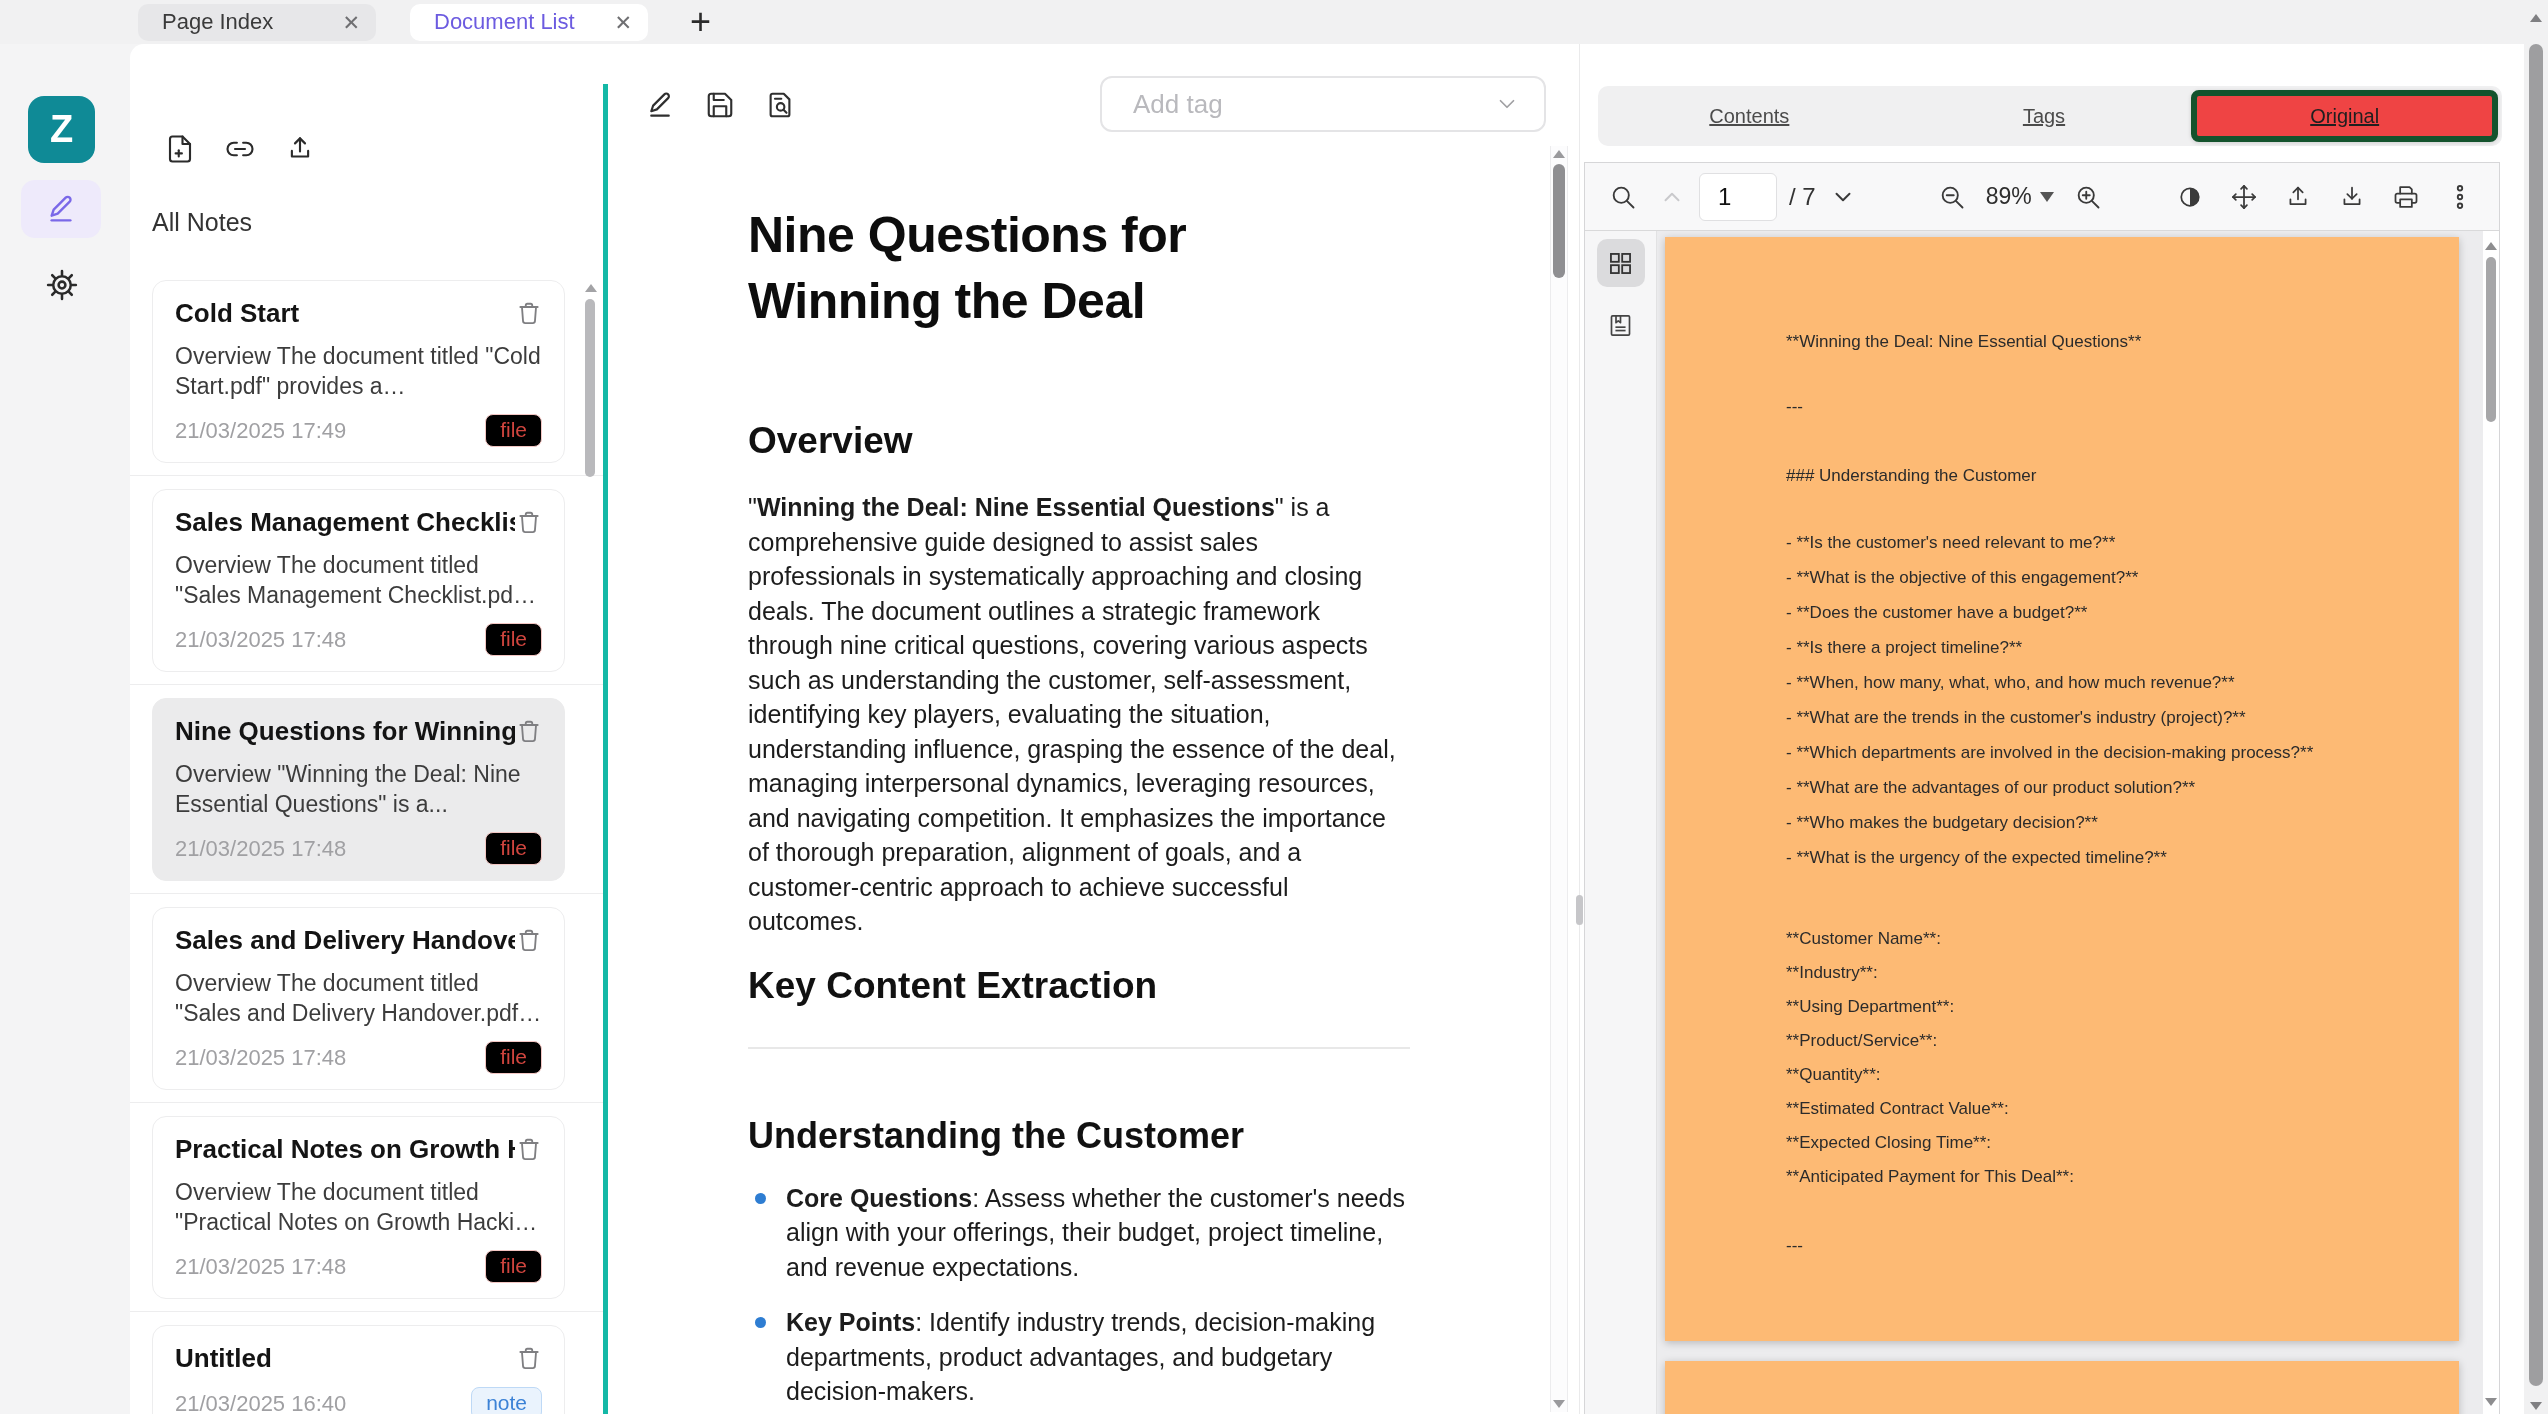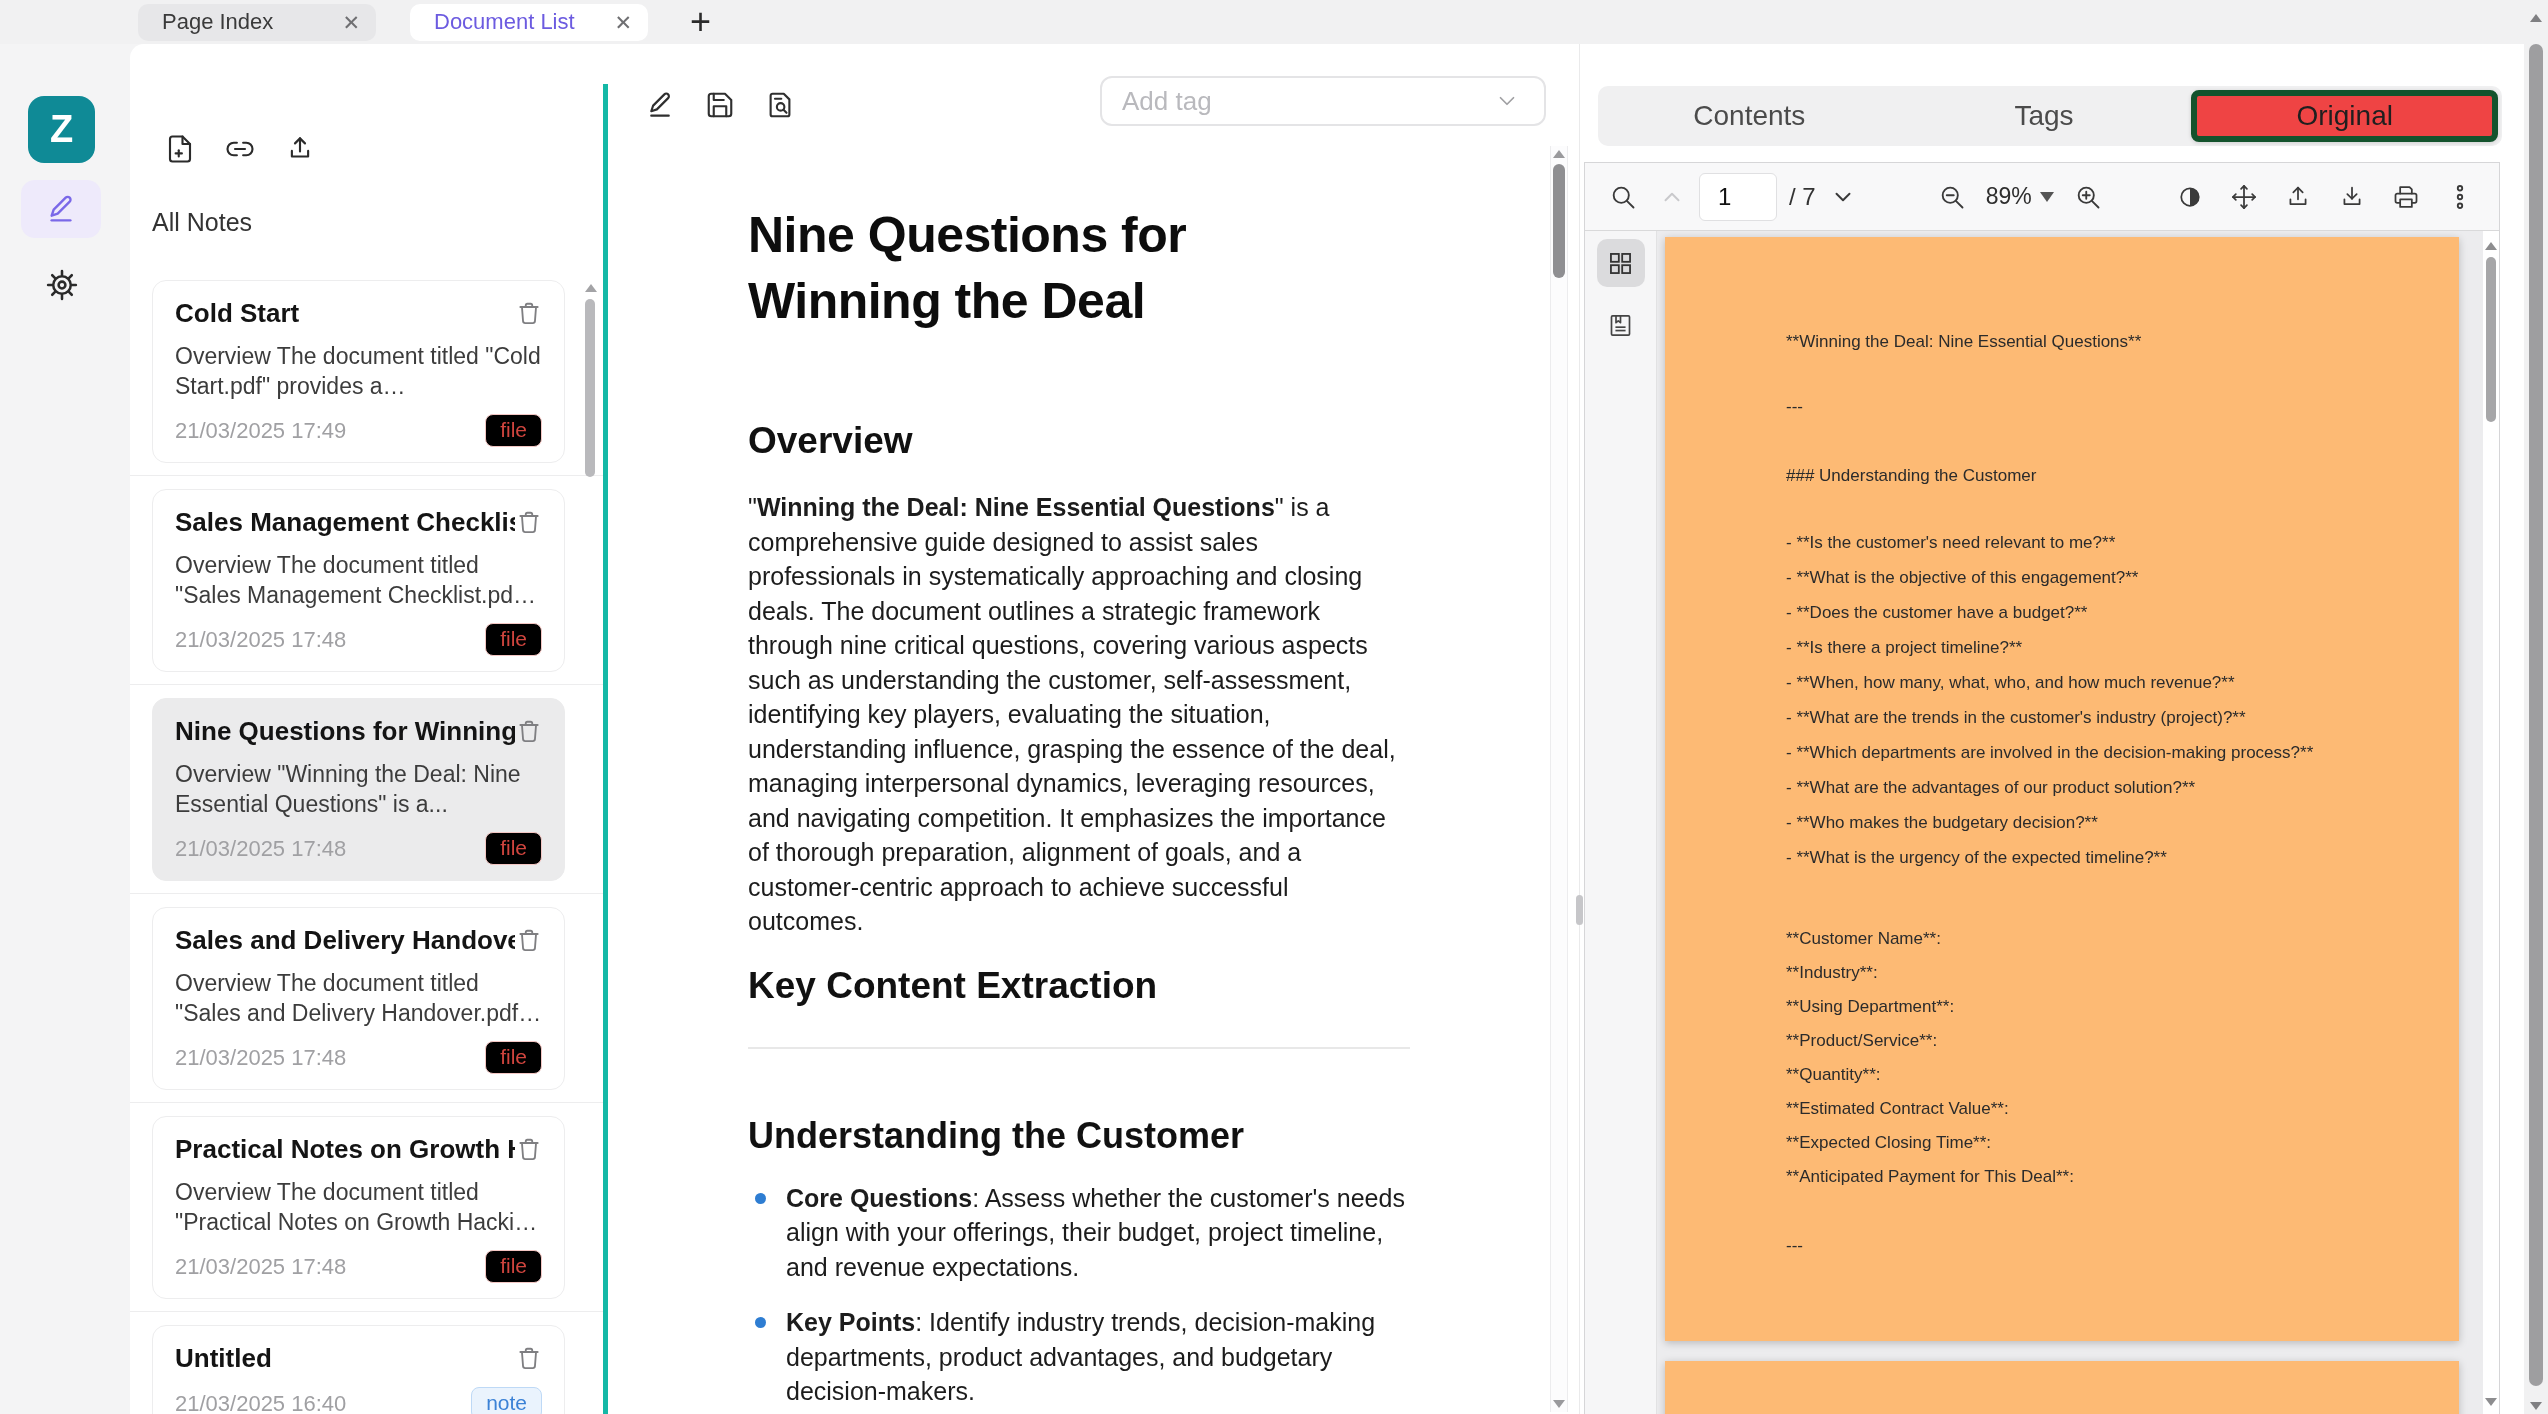--- a/index.html
+++ b/index.html
@@ -43,21 +43,21 @@
   .badge[data-type="file"] { color:#d0453e; background:#000000; border-color:#f3c6c3; }
   .badge[data-type="note"] { color:#3c82d6; background:#eaf3fd; border-color:#bed9f6; }
   .np-scroll { position:absolute; top:200px; right:6px; width:12px; }
   .tri-up { width:0; height:0; border-left:6px solid transparent; border-right:6px solid transparent; border-bottom:8px solid #a3a3a6; }
   .tri-down { width:0; height:0; border-left:6px solid transparent; border-right:6px solid transparent; border-top:8px solid #a3a3a6; }
   .np-thumb { margin-top:7px; width:10px; height:178px; border-radius:5px; background:#b9b9bc; }
 
   
   .editor-panel { position:absolute; left:608px; top:44px; width:972px; height:1370px; border-right:1px solid #eaeaeb; }
   .ed-toolbar { position:absolute; top:46px; left:37px; display:flex; gap:30px; color:#2f2f2f; }
-  .tag-select { position:absolute; top:32px; left:492px; width:446px; height:50px; border:2px solid #e4e4e6; border-radius:12px; display:flex; align-items:center; justify-content:space-between; padding:0 24px 0 20px; background:#fff; }
+  .tag-select { position:absolute; top:32px; left:492px; width:446px; height:56px; border:2px solid #e4e4e6; border-radius:12px; display:flex; align-items:center; justify-content:space-between; padding:0 24px 0 31px; background:#fff; }
   .tag-ph { color:#b9b9bd; font-size:26px; }
   .tag-select .chev { color:#a0a0a3; }
   .ed-content { position:absolute; top:158px; left:140px; width:662px; bottom:0; overflow:hidden; color:#1c1c1c; }
   .ed-content h1 { font-size:50px; line-height:66px; font-weight:800; color:#0d0d0d; max-width:630px; margin-bottom:86px; letter-spacing:-0.5px; }
   .ed-content h2 { font-size:37px; font-weight:800; color:#111; }
   .h2-overview { margin-bottom:28px; }
   .ed-content p { font-size:25px; line-height:34.5px; margin-bottom:26px; }
   .h2-key { margin-bottom:12px; }
   .ed-hr { border:none; border-top:2px solid #e8e8e8; margin-top:40px; }
   .ed-content h3 { font-size:36px; font-weight:800; color:#111; margin-top:66px; margin-bottom:24px; }
@@ -66,21 +66,21 @@
   .ed-content li::before { content:''; position:absolute; left:7px; top:12px; width:11px; height:11px; border-radius:50%; background:#2e7dd2; }
   .ed-scroll { position:absolute; top:102px; bottom:2px; right:11px; width:18px; background:#fcfcfd; border-left:1px solid #ececee; border-right:1px solid #ececee; display:flex; flex-direction:column; align-items:center; }
   .ed-scroll .tri-up { border-bottom-color:#9a9a9d; margin-top:4px; }
   .ed-thumb { margin-top:6px; width:12px; height:114px; border-radius:6px; background:#8f8f92; }
   .ed-scroll .tri-down { border-top-color:#9a9a9d; margin-top:auto; margin-bottom:4px; }
   .divider-handle { position:absolute; right:-4px; top:851px; width:7px; height:30px; border-radius:4px; background:#c6c6c9; z-index:6; }
 
   
   .right-panel { position:absolute; left:1580px; top:44px; width:936px; height:1370px; background:#fff; }
   .seg { position:absolute; top:42px; left:18px; width:904px; height:60px; background:#f0f0f1; border-radius:10px; display:flex; padding:4px; }
-  .seg-item { flex:1; display:flex; align-items:center; justify-content:center; font-size:28px; color:#4b4b4b; border-radius:8px; }
+  .seg-item { flex:1; display:flex; align-items:center; justify-content:center; font-size:20px; color:#4b4b4b; border-radius:8px;text-decoration:underline; }
   .seg-item.active { background:#ef4444; color:#1f1f1f; box-shadow:0 1px 4px rgba(0,0,0,.14); border:6px solid #14532d; }
 
   .viewer { position:absolute; top:118px; left:4px; right:16px; bottom:0; border:1px solid #d6d6d8; border-bottom:none; display:flex; flex-direction:column; background:#fff; }
   .v-toolbar { height:68px; flex:0 0 68px; background:#f8f8f9; border-bottom:1px solid #d9d9da; display:flex; align-items:center; color:#3a3a3a; }
   .vt-gap-s { margin-left:22px; } .vt-gap-m { margin-left:14px; }
   .v-toolbar .search { margin-left:24px; }
   .page-input { width:78px; height:48px; background:#fff; border:1px solid #e0e0e2; border-radius:6px; font-size:24px; padding-left:18px; color:#111; font-family:"Liberation Sans", sans-serif; }
   .page-total { font-size:24px; color:#333; margin-left:12px; }
   .zoom-label { font-size:23px; color:#2e2e2e; margin-left:20px; }
   .zoom-caret { width:0; height:0; border-left:7px solid transparent; border-right:7px solid transparent; border-top:10px solid #555; margin-left:8px; }

